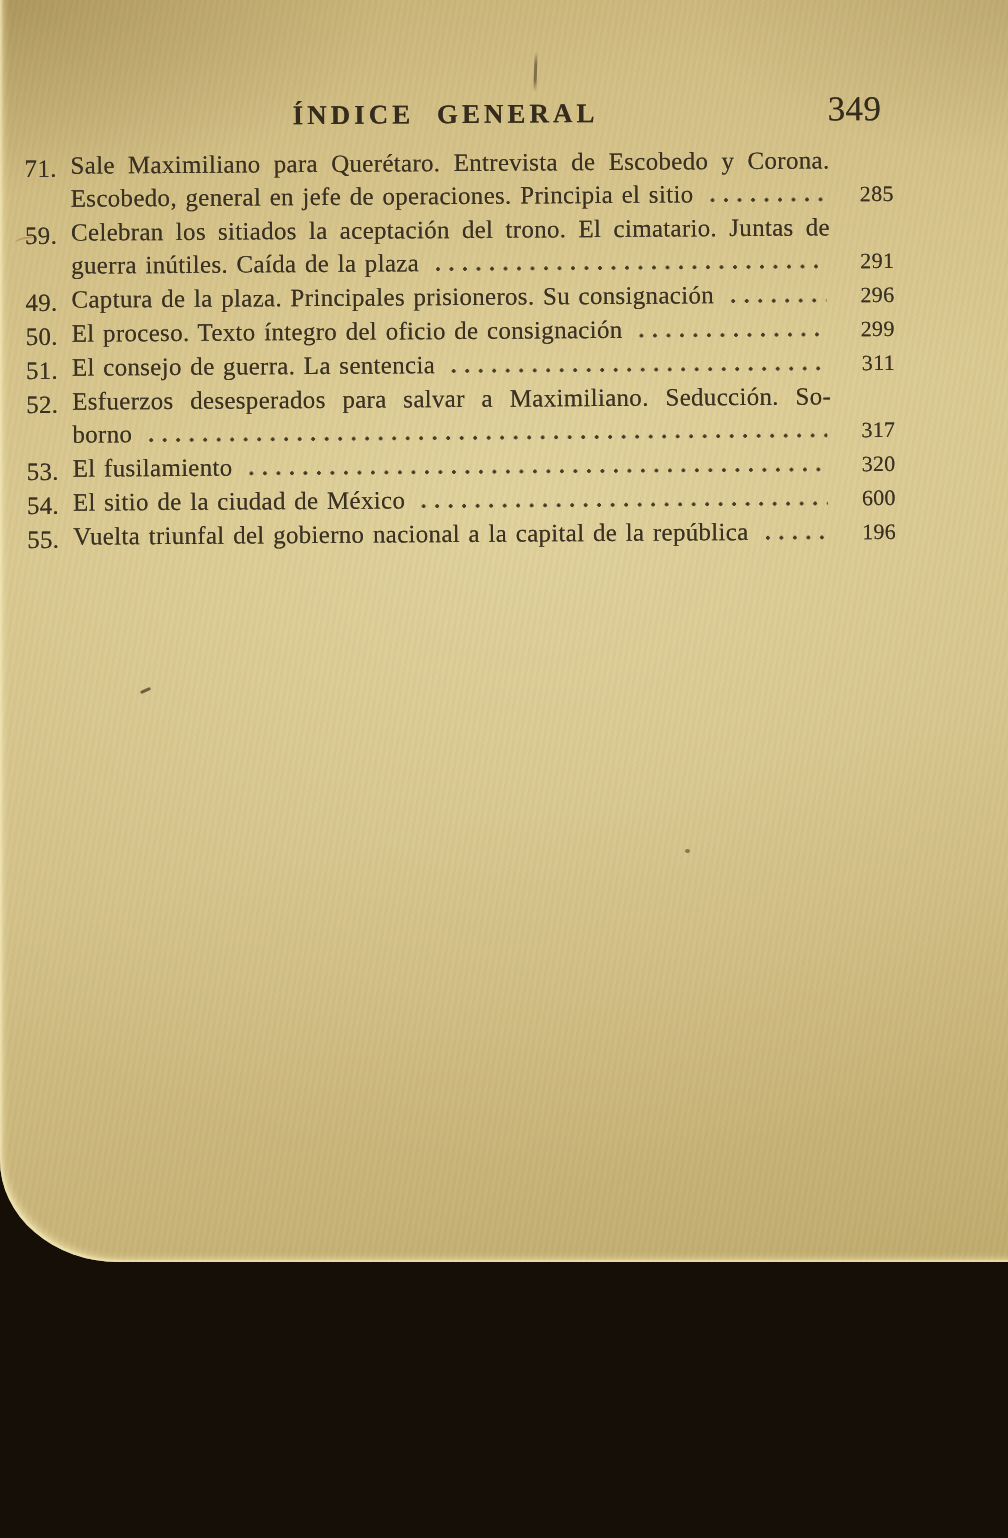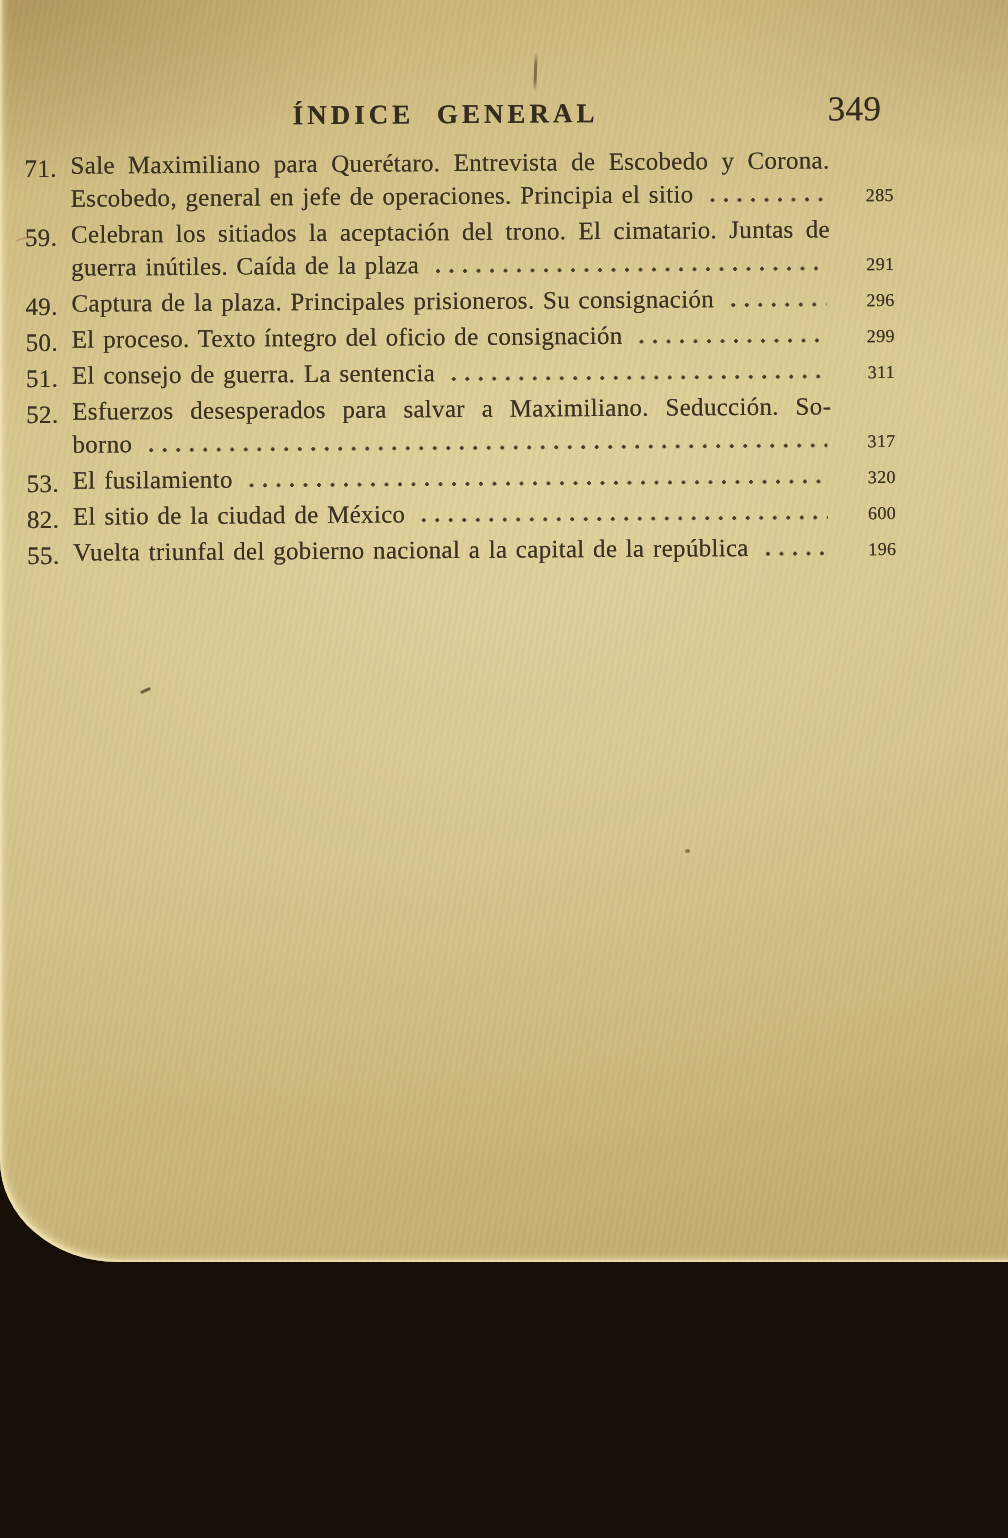--- a/index.html
+++ b/index.html
@@ -85,21 +85,21 @@
   .leader {
     flex: 1 1 14px;
     min-width: 10px;
     height: 6px;
     margin: 0 4px 0 10px;
     background-image: radial-gradient(circle, #473c28 1.7px, rgba(70,60,40,0) 2.1px);
     background-size: 13.5px 6px;
     background-repeat: repeat-x;
     background-position: 2px 1px;
   }
-  .pagecol { width: 64px; flex: none; text-align: right; font-size: 18px; }
+  .pagecol { width: 64px; flex: none; text-align: right; font-size: 22px; }
 
   
   .mark-v {
     position: absolute; left: 534px; top: 52px; width: 3px; height: 40px;
     background: linear-gradient(180deg, rgba(90,75,45,0) 0%, rgba(90,75,45,0.65) 30%, rgba(90,75,45,0.7) 70%, rgba(90,75,45,0) 100%);
     transform: rotate(2deg); border-radius: 2px;
   }
   .fleck-1 {
     position: absolute; left: 140px; top: 689px; width: 11px; height: 3px;
     background: rgba(75,62,35,0.75); border-radius: 2px; transform: rotate(-25deg);
@@ -193,21 +193,21 @@
           </div>
           <div class="row">
             <span class="num">53.</span>
             <span class="body leaderline">
               <span class="lf-text">El fusilamiento</span>
               <span class="leader"></span>
             </span>
             <span class="pagecol">320</span>
           </div>
           <div class="row">
-            <span class="num">82.</span>
+            <span class="num">54.</span>
             <span class="body leaderline">
               <span class="lf-text">El sitio de la ciudad de México</span>
               <span class="leader"></span>
             </span>
             <span class="pagecol">600</span>
           </div>
           <div class="row">
             <span class="num">55.</span>
             <span class="body leaderline">
               <span class="lf-text">Vuelta triunfal del gobierno nacional a la capital de la república</span>

